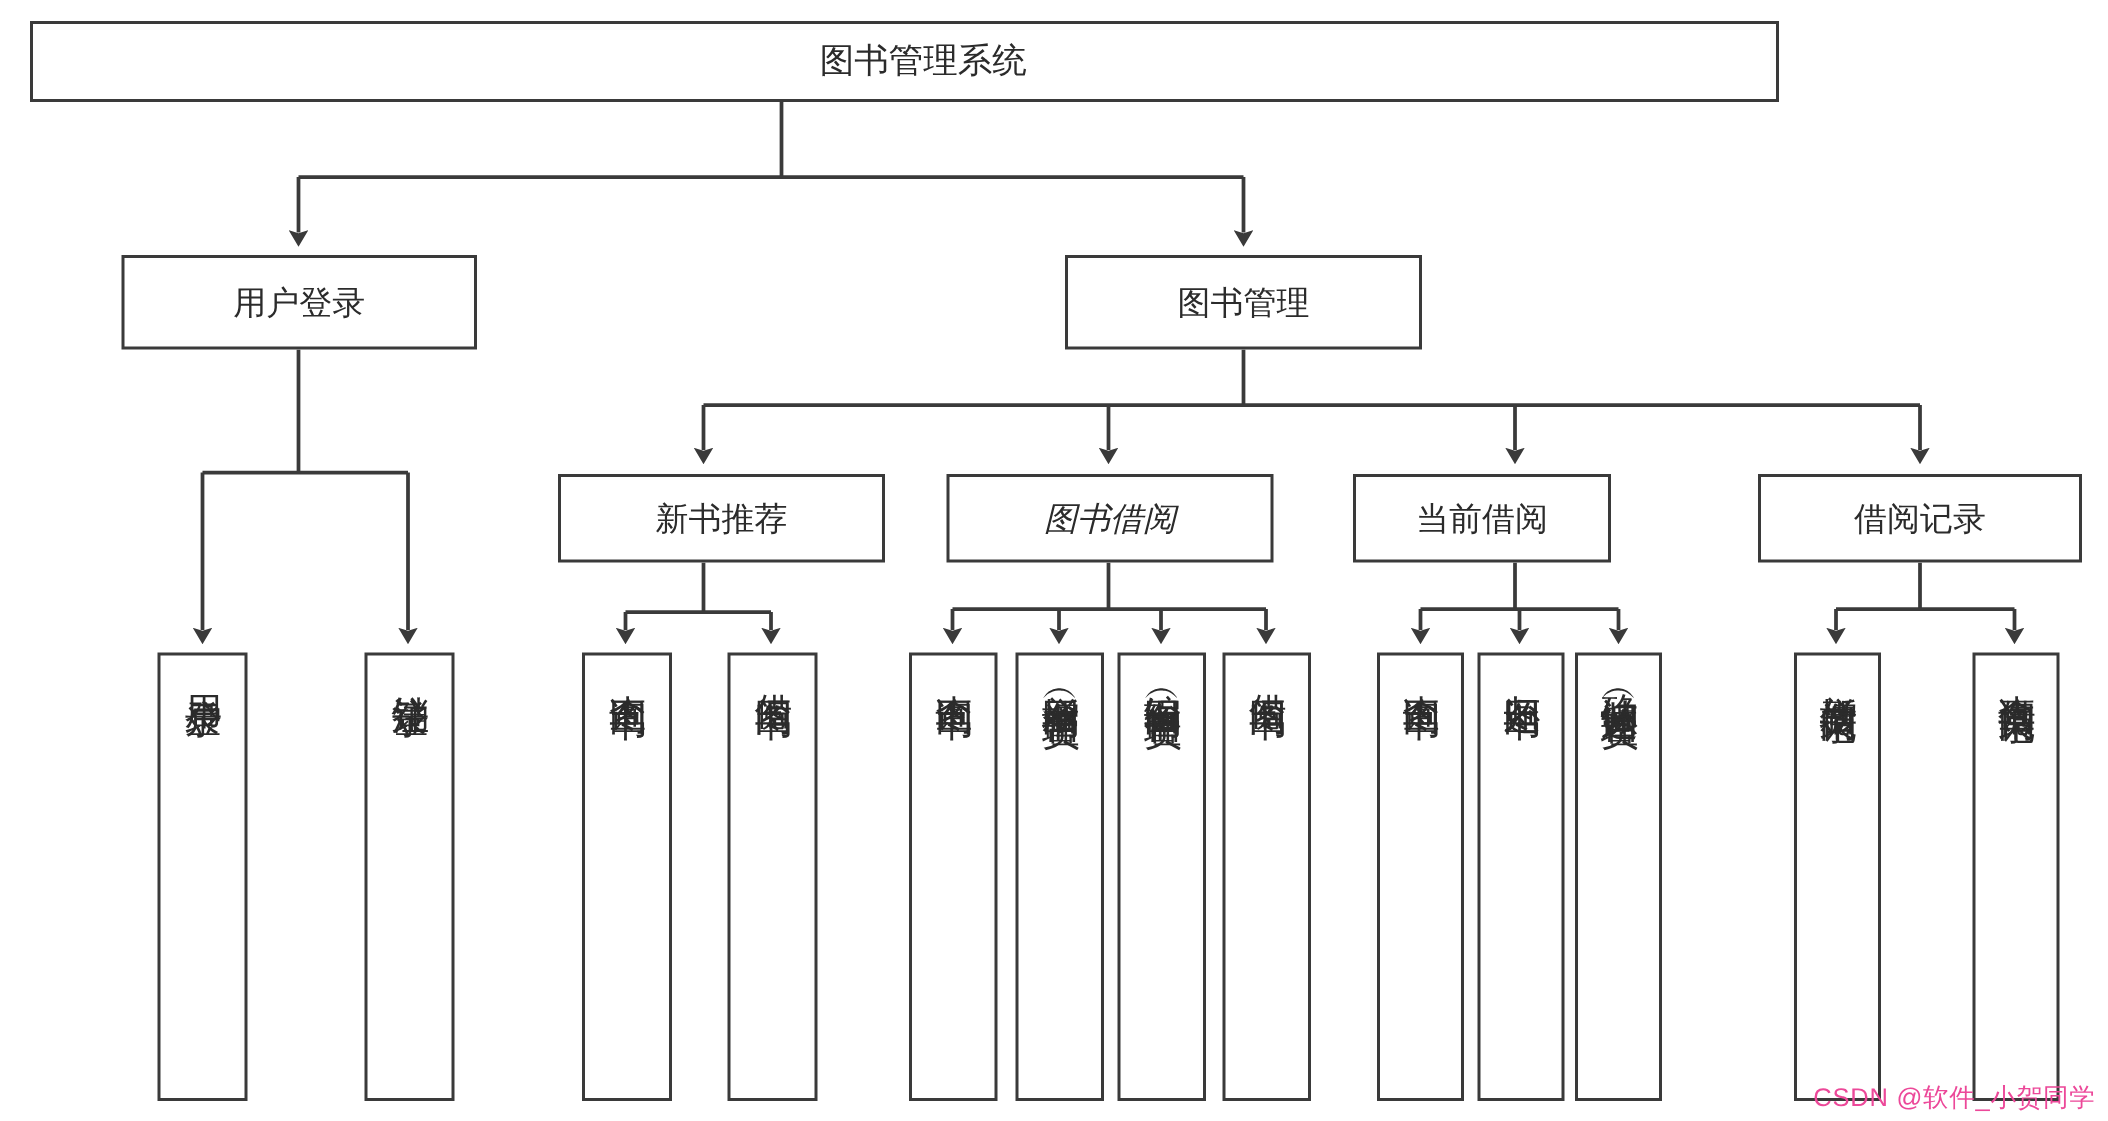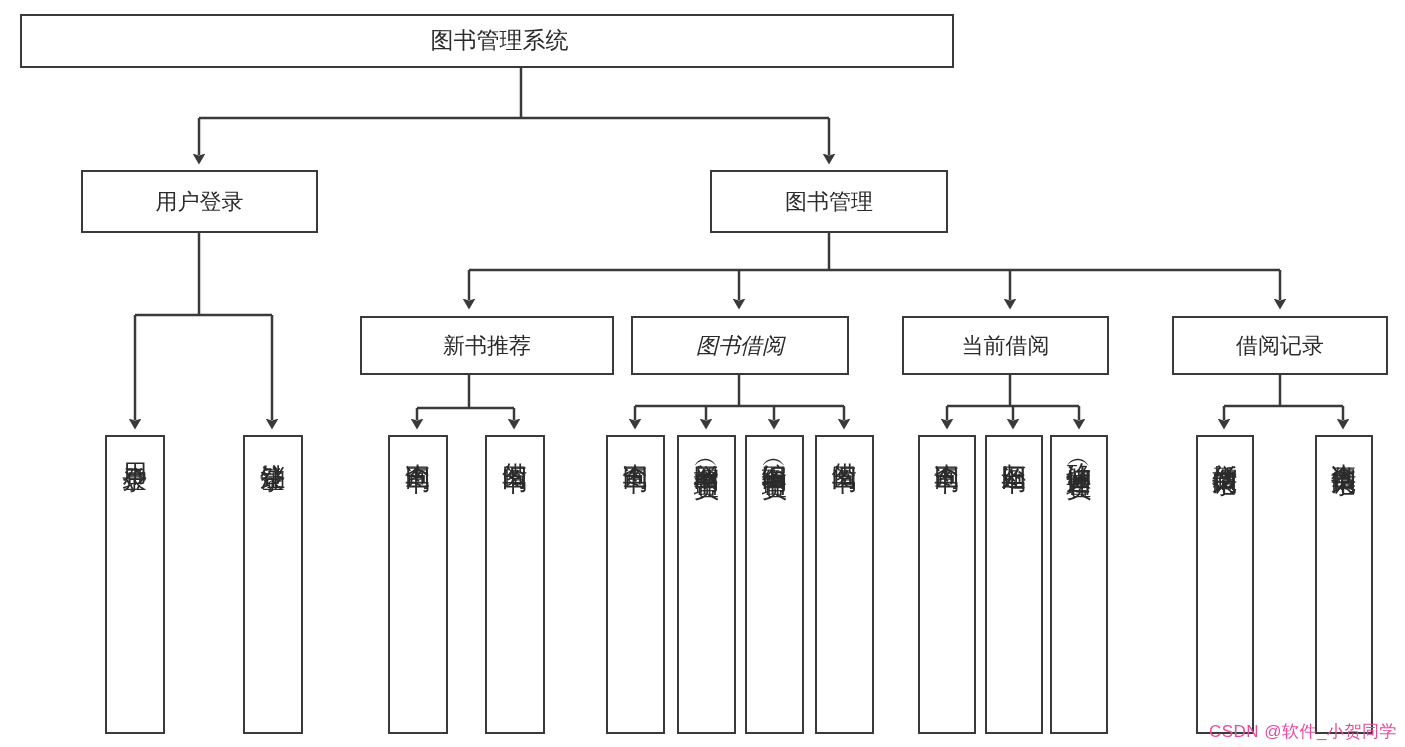--- a/index.html
+++ b/index.html
@@ -108,38 +108,38 @@
       <path d="M1013,406 L1013,420" marker-end="url(#arrow)"></path>
       <path d="M1079,406 L1079,420" marker-end="url(#arrow)"></path>
 
       <path d="M1280,375 L1280,406"></path>
       <path d="M1224,406 L1343,406"></path>
       <path d="M1224,406 L1224,420" marker-end="url(#arrow)"></path>
       <path d="M1343,406 L1343,420" marker-end="url(#arrow)"></path>
     </g>
   </svg>
 
-  <div class="node h-node" id="node-root" style="left:20px;top:14px;width:934px;height:54px;padding-left:25px;">
+  <div class="node h-node" id="node-root" style="left:20px;top:14px;width:1166px;height:54px;padding-left:25px;">
     <span class="txt">图书管理系统</span>
   </div>
 
   <div class="node h-node" style="left:81px;top:170px;width:237px;height:63px;">
     <span class="txt">用户登录</span>
   </div>
   <div class="node h-node" style="left:710px;top:170px;width:238px;height:63px;">
     <span class="txt">图书管理</span>
   </div>
 
-  <div class="node h-node" style="left:360px;top:316px;width:254px;height:59px;">
+  <div class="node h-node" style="left:372px;top:316px;width:218px;height:59px;">
     <span class="txt">新书推荐</span>
   </div>
   <div class="node h-node" style="left:631px;top:316px;width:218px;height:59px;font-style:italic;">
     <span class="txt">图书借阅</span>
   </div>
-  <div class="node h-node" style="left:902px;top:316px;width:207px;height:59px;">
+  <div class="node h-node" style="left:902px;top:316px;width:172px;height:59px;">
     <span class="txt">当前借阅</span>
   </div>
   <div class="node h-node" style="left:1172px;top:316px;width:216px;height:59px;font-family:Liberation Serif, serif;">
     <span class="txt">借阅记录</span>
   </div>
 
   <div class="node v-node" style="left:105px;top:435px;width:60px;height:299px;">
     <span class="txt">用户登录</span>
   </div>
   <div class="node v-node" style="left:243px;top:435px;width:60px;height:299px;">

